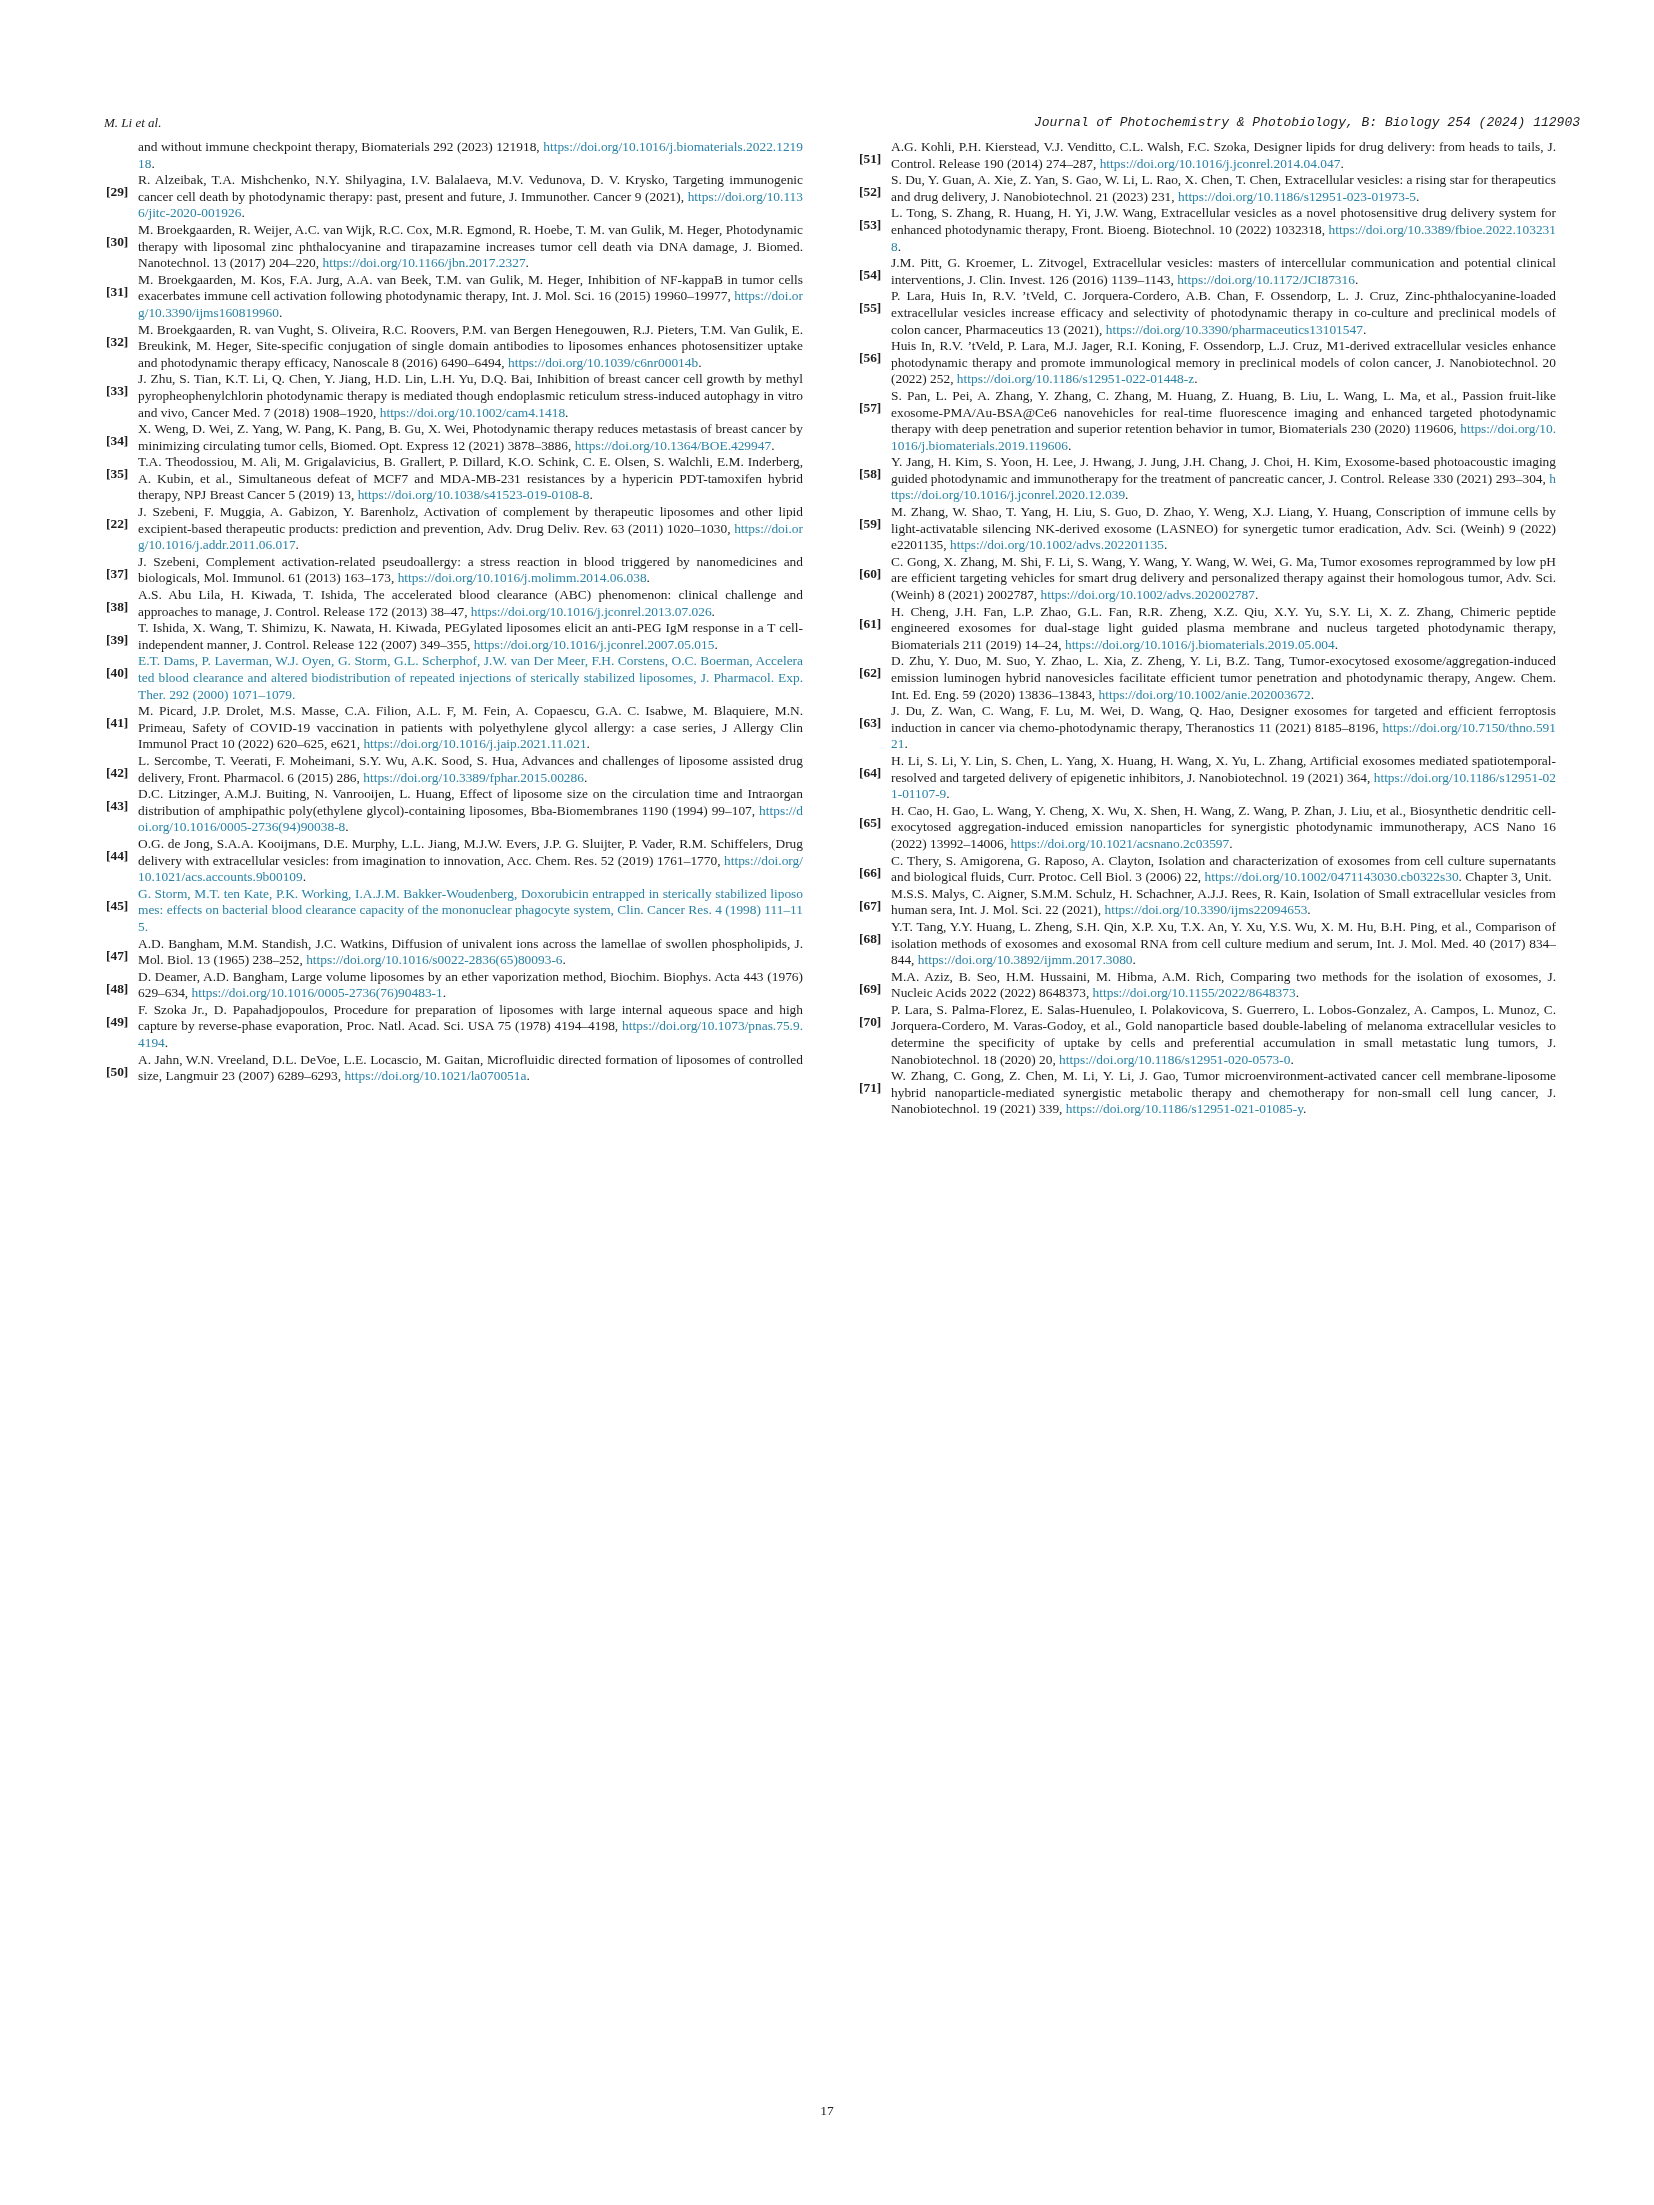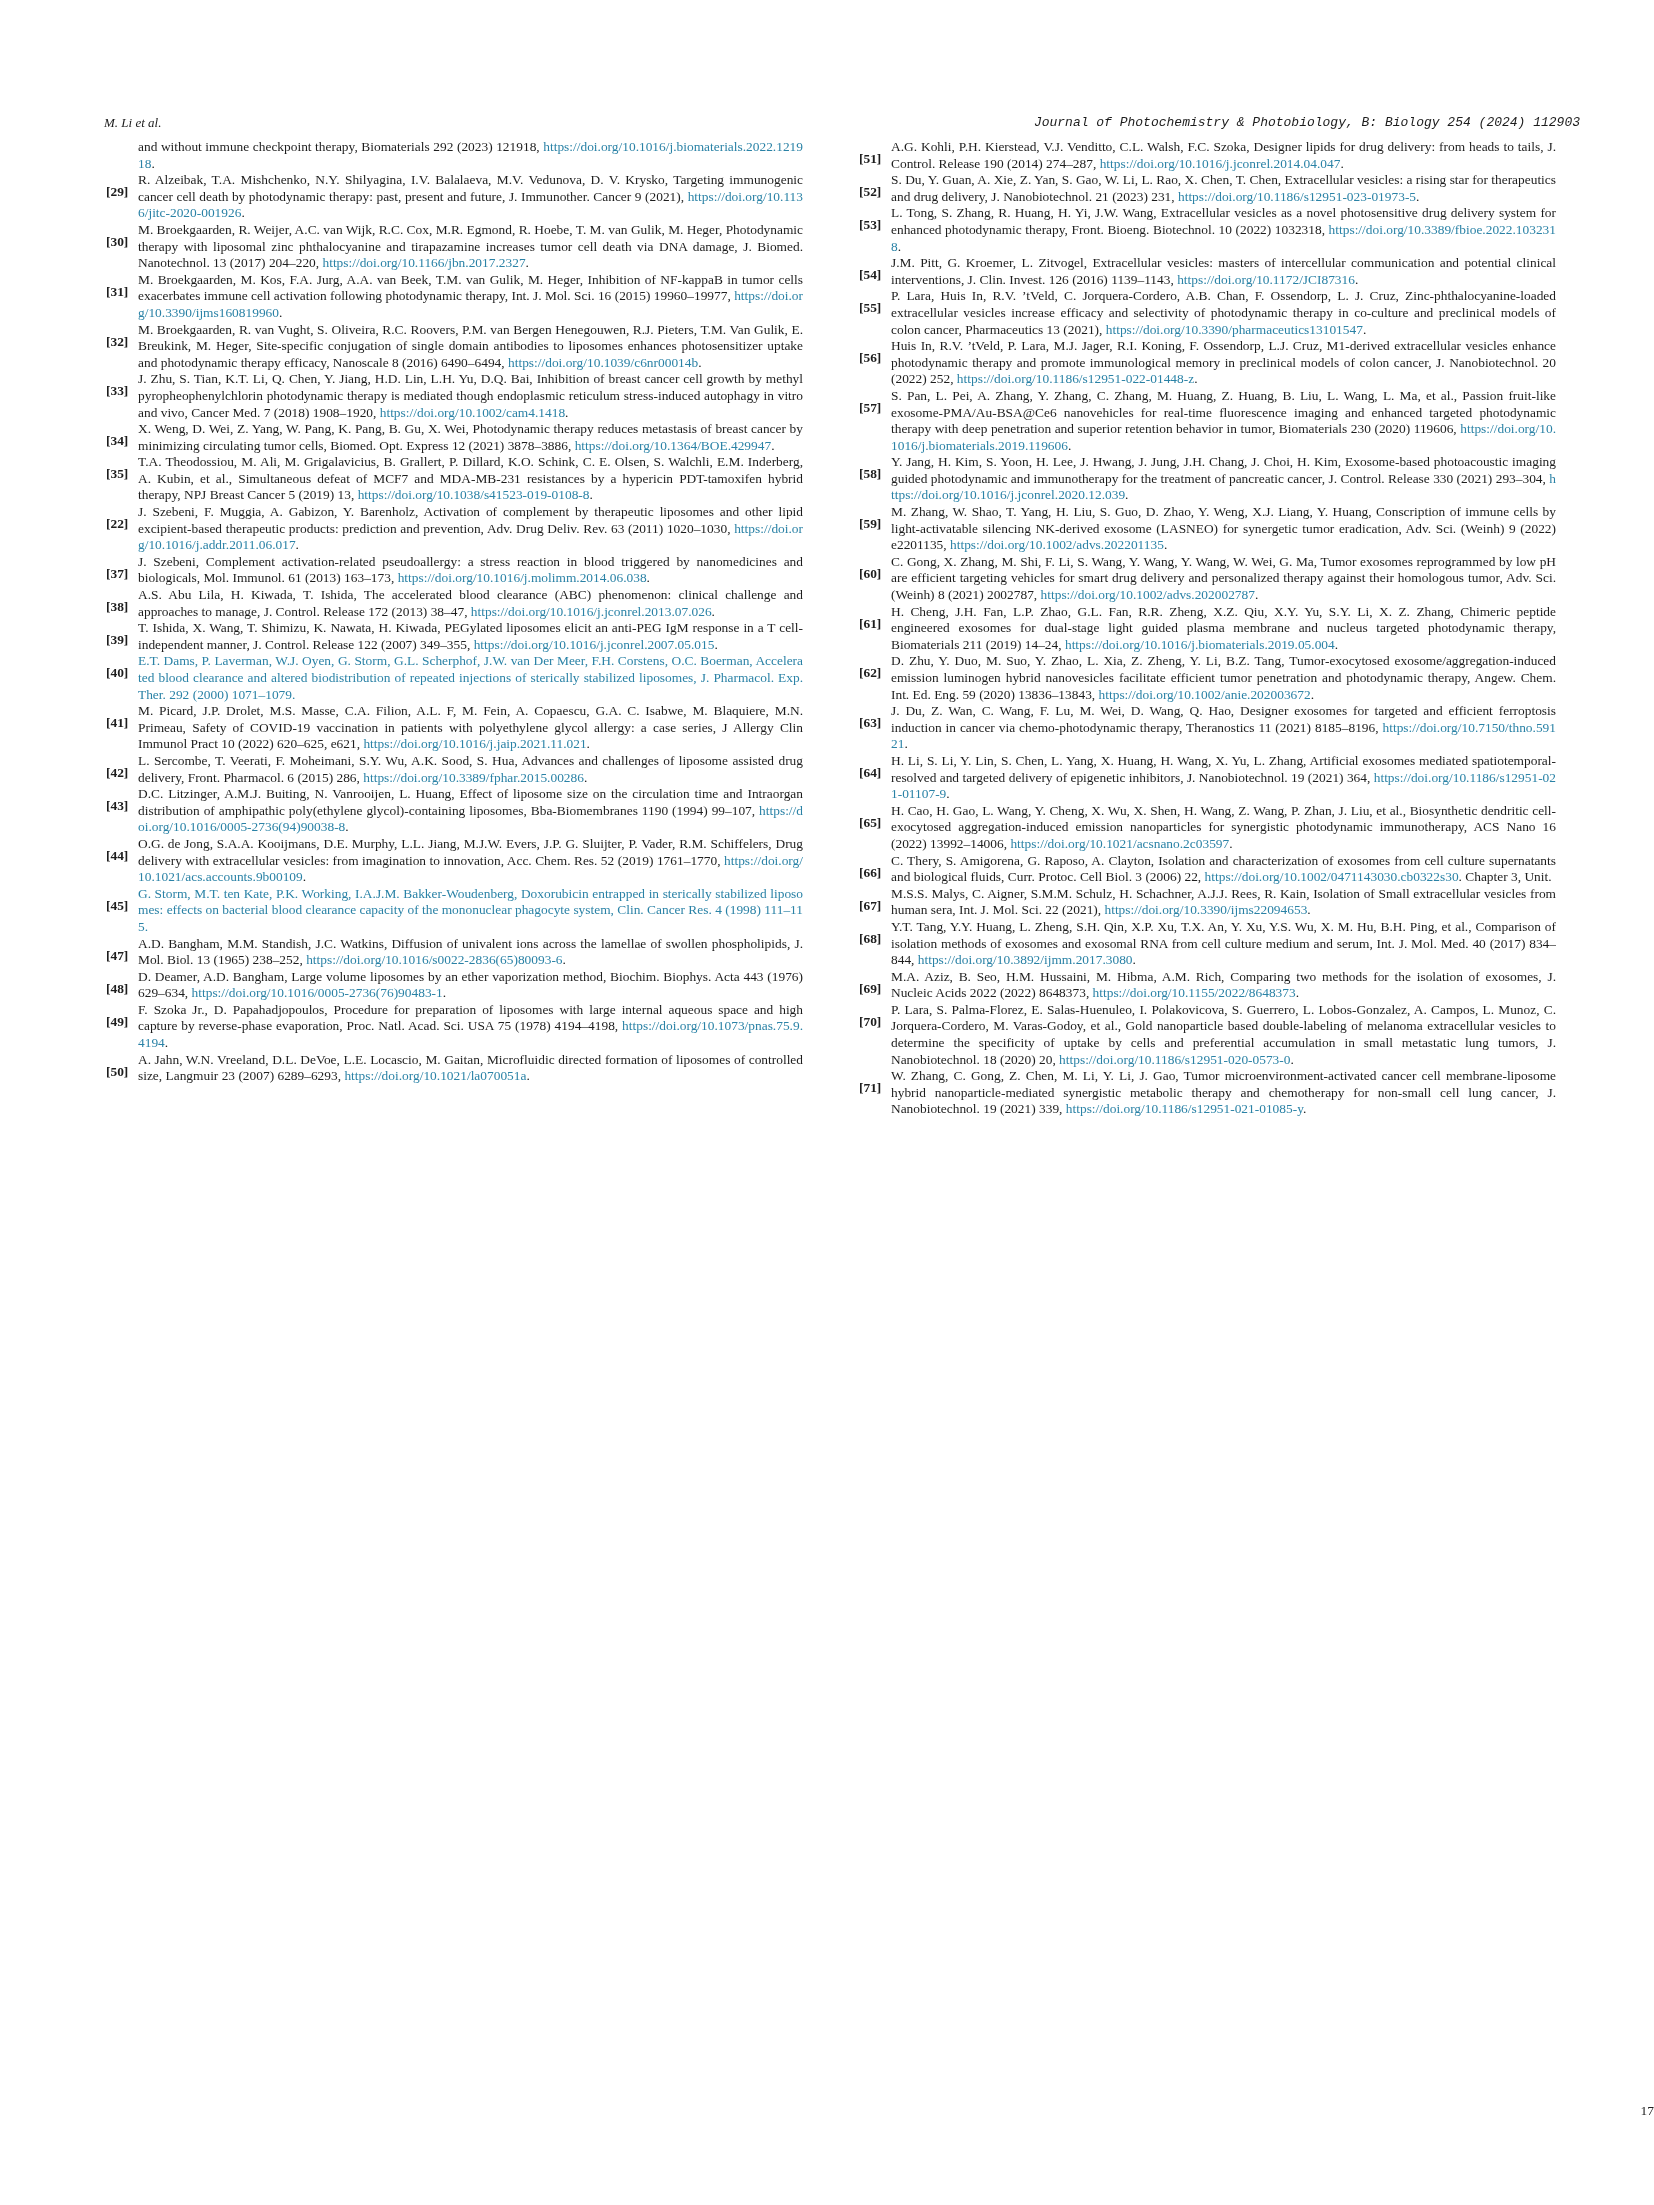--- a/index.html
+++ b/index.html
@@ -17,21 +17,21 @@
   .columns { position: absolute; left: 104px; top: 139px; width: 1452px; display: flex; gap: 54px; align-items: flex-start; }
   .col { width: 699px; }
   .ref {
     position: relative; padding-left: 34px;
     text-align: justify;
     font-size: 13.4px; line-height: 16.6px;
     color: var(--text-color);
   }
   .ref-num { position: absolute; left: 2px; top: 12px; font-weight: bold; }
   .link { color: var(--link-color); word-break: break-all; cursor: pointer; }
-  .page-number { position: absolute; top: 2103px; left: 0; width: 100%; text-align: right; font-size: 13.5px; }
+  .page-number { position: absolute; top: 2103px; left: 0; width: 100%; text-align: center; font-size: 13.5px; }
 </style>
 </head>
 <body>
 
 <div class="running-head author">M. Li et al.</div>
 <div class="running-head journal">Journal of Photochemistry &amp; Photobiology, B: Biology 254 (2024) 112903</div>
 
 <div class="columns">
   <div class="col">
       <div class="ref"><span><span>and without immune checkpoint therapy, Biomaterials 292 (2023) 121918, </span><span class="link">https://doi.org/10.1016/j.biomaterials.2022.121918</span><span>.</span></span></div>

